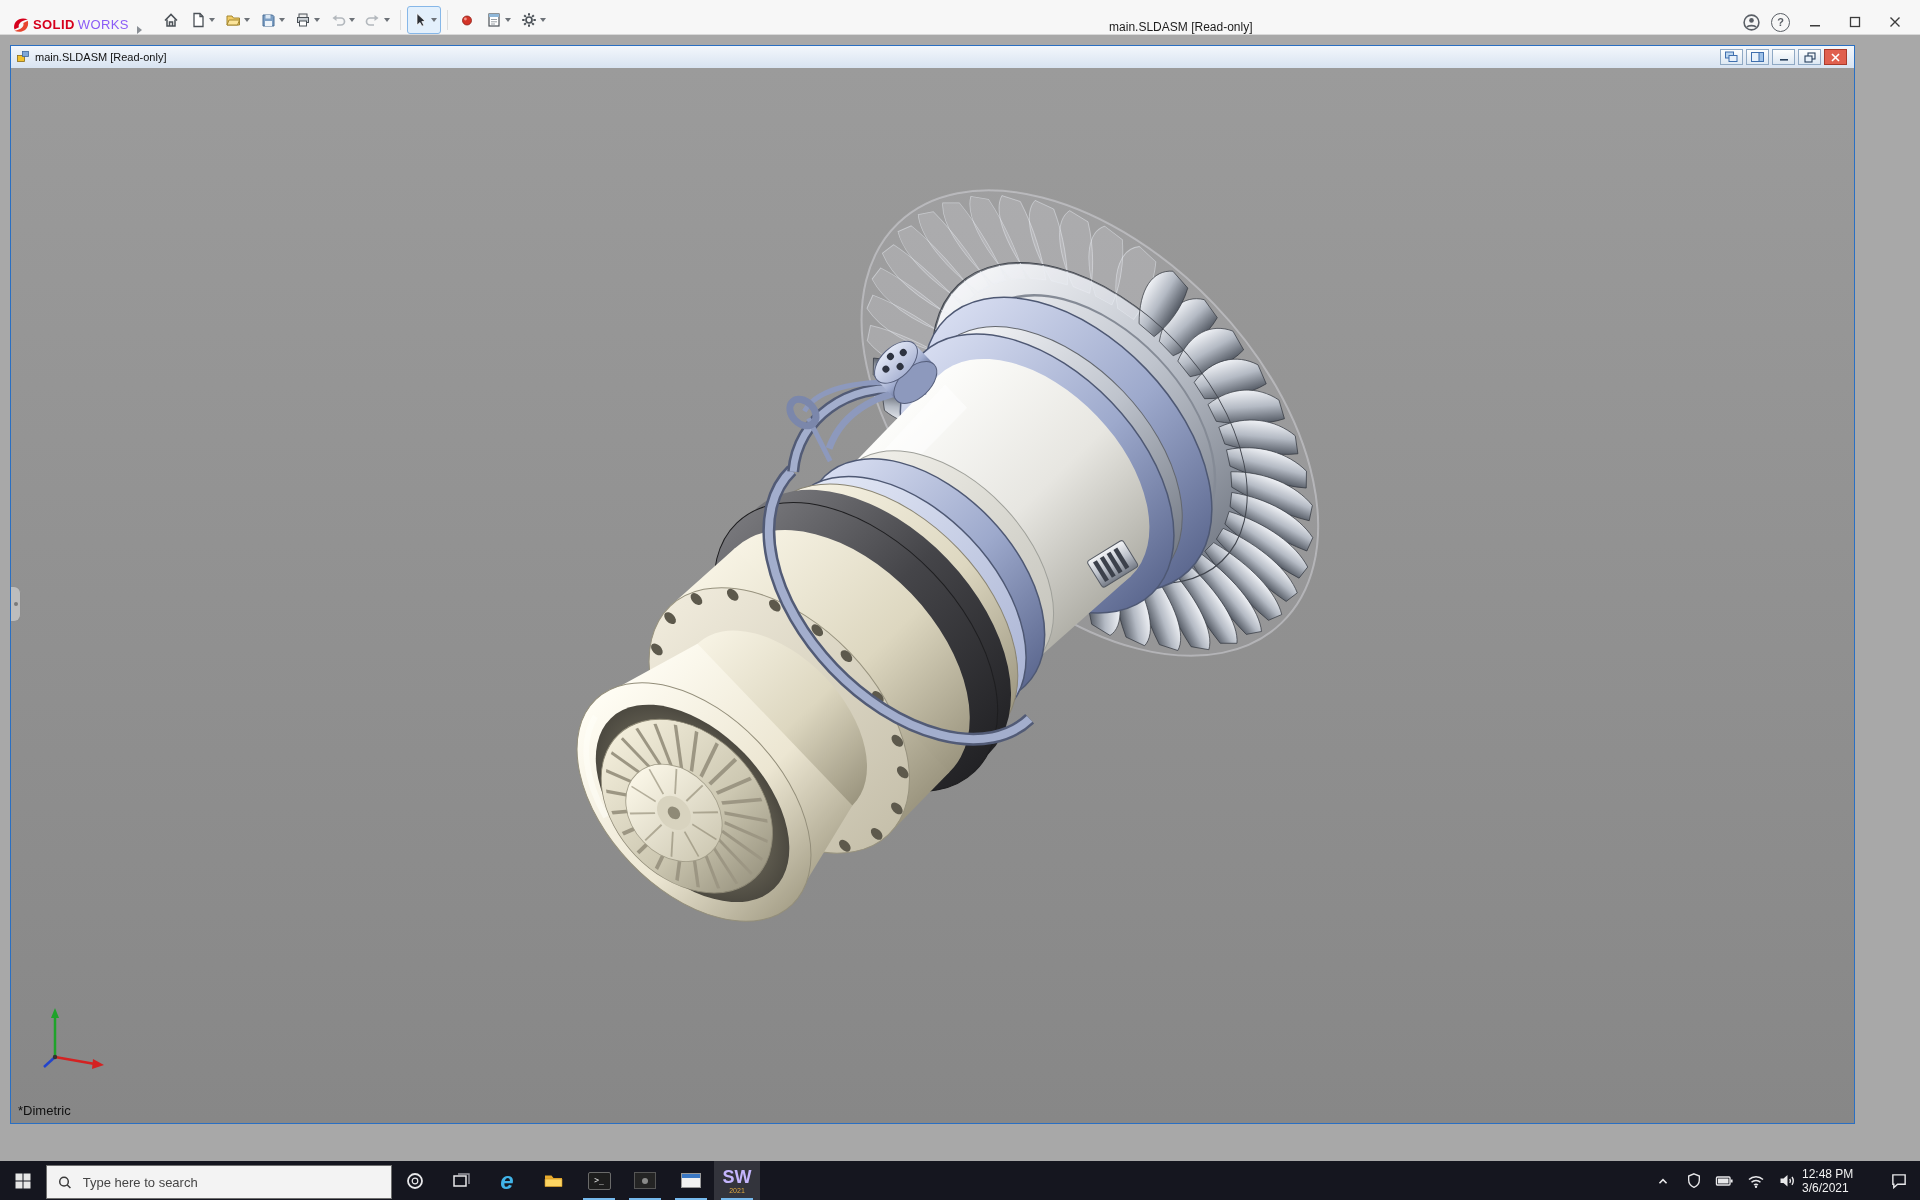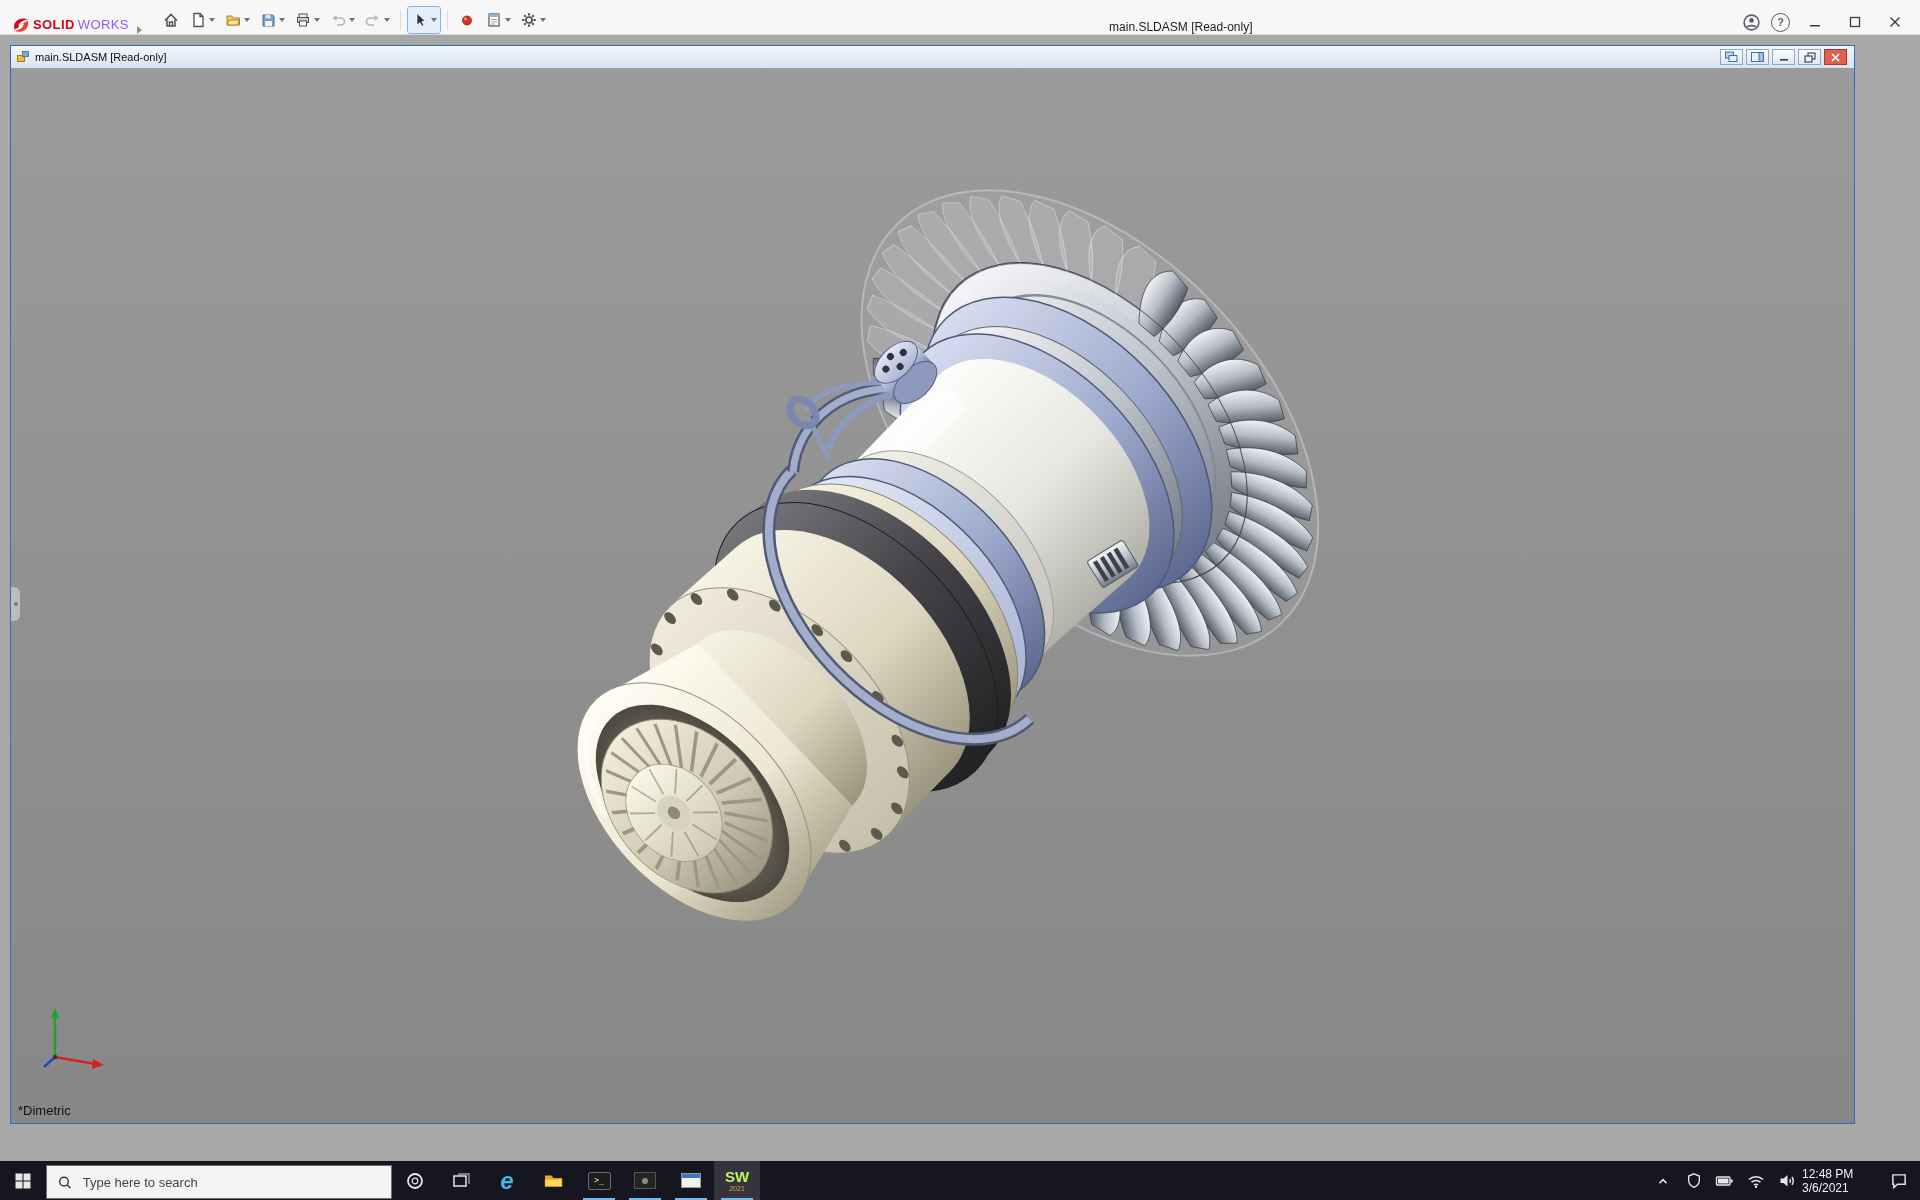--- a/index.html
+++ b/index.html
@@ -61,21 +61,21 @@
   .edge-glyph{font-style:italic;font-weight:bold;font-size:24px;color:#41b4e8;line-height:1}
   .term-tile{width:21px;height:16px;background:#1d1d1d;border:1px solid #6a6a6a;border-radius:2px;
              display:flex;align-items:center;justify-content:center}
   .term-tile span{font-size:8px;color:#e0e0e0;font-family:"DejaVu Sans Mono",monospace;line-height:1}
   .dark-tile{width:20px;height:15px;background:#242424;border:1px solid #555;display:flex;
              align-items:center;justify-content:center}
   .dark-tile .dot{width:6px;height:6px;border-radius:50%;background:#8a8a8a}
   .win-tile{width:20px;height:15px;background:#f2f2f2;border:1px solid #999;box-sizing:border-box}
   .win-tile .strip{height:4px;background:#3b78c4}
   .sw-tile{display:flex;flex-direction:column;align-items:center;line-height:1}
-  .sw-tile .sw{color:#bef264;font-weight:bold;font-size:15px}
+  .sw-tile .sw{color:#c4b5fd;font-weight:bold;font-size:18px}
   .sw-tile .yr{color:#e0a93e;font-size:7px;margin-top:1px}
   .tray{margin-left:auto;display:flex;align-items:center}
   .tray-btn{width:31px;height:39px;display:flex;align-items:center;justify-content:center}
   .clock{width:76px;text-align:left;color:#f2f2f2;font-size:12px;line-height:14px}
   .notif{width:42px}
 </style>
 </head>
 <body>
 
 <div class="titlebar">

